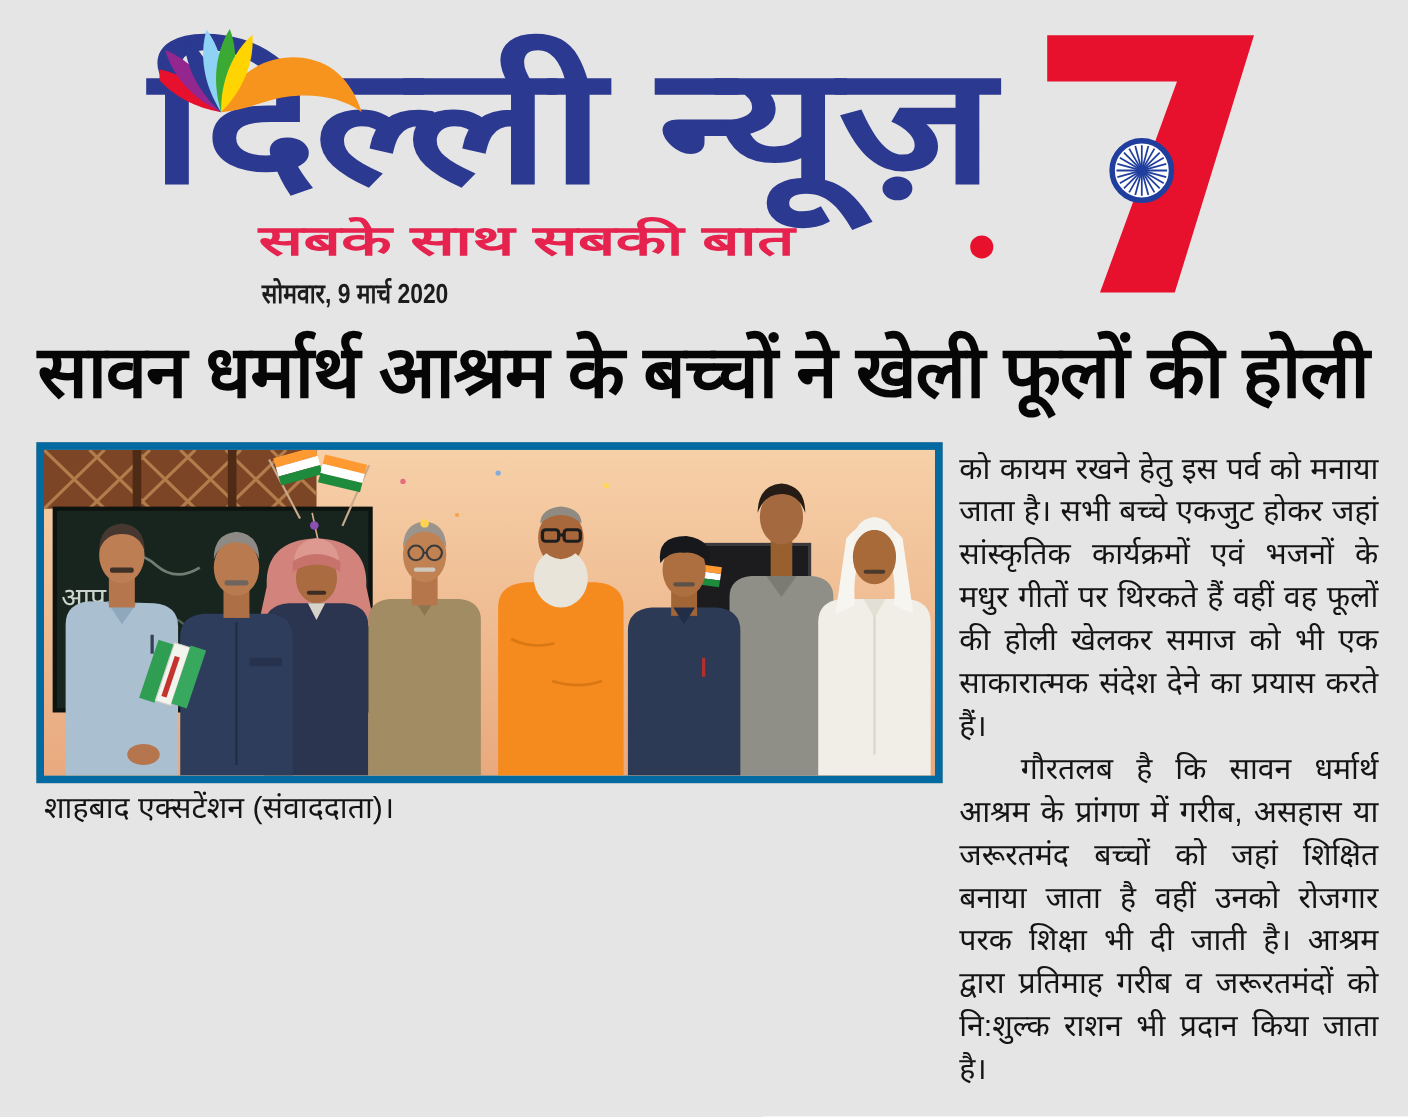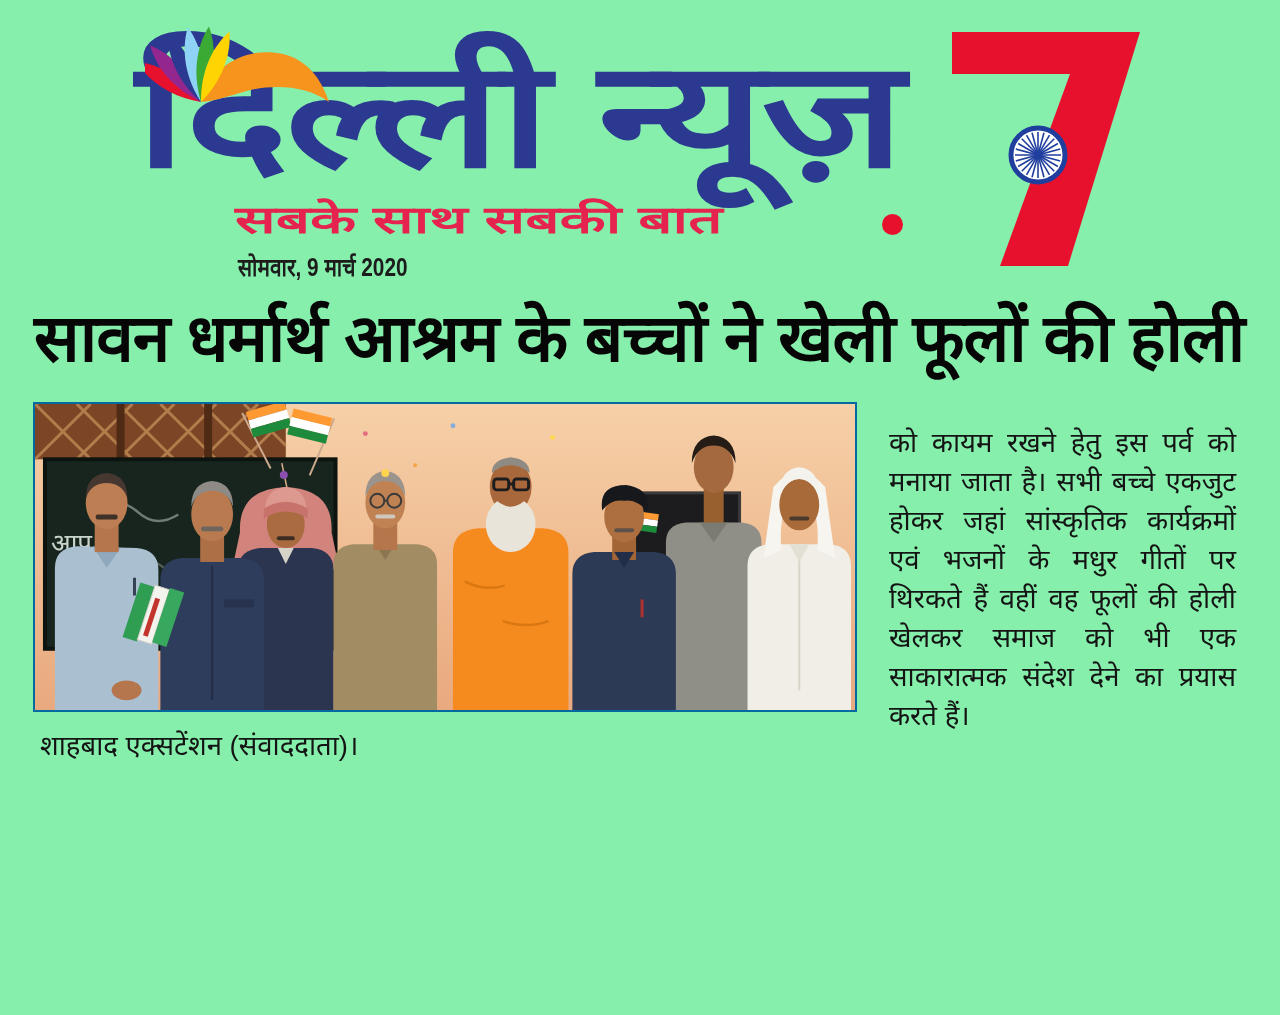--- a/index.html
+++ b/index.html
@@ -3,21 +3,21 @@
 <meta charset="utf-8">
 <style>
   :root{
     --blue:#2b3990;
     --red:#e8112d;
     --pink:#e5234e;
     --ink:#121212;
   }
   html,body{margin:0;padding:0;background:#ffffff;}
   .page{
-    position:relative;width:1280px;height:1015px;background:#86efac;
+    position:relative;width:1280px;height:1015px;background:#e5e5e5;
     overflow:hidden;font-family:"Liberation Sans",sans-serif;color:var(--ink);
   }
   .abs{position:absolute;}
   .masthead-title{
     left:136px;top:22px;font-size:148px;font-weight:800;color:var(--blue);
     white-space:nowrap;line-height:1.25;letter-spacing:-2px;transform-origin:left top;
   }
   .fan-logo{left:145px;top:4px;width:185px;height:100px;}
   .seven{left:948px;top:30px;width:198px;height:238px;}
   .red-dot{left:882px;top:214px;width:21px;height:21px;border-radius:50%;background:var(--red);}
@@ -28,26 +28,26 @@
   .date-line{
     left:238px;top:252px;font-size:25px;font-weight:600;color:#1c1c1c;
     white-space:nowrap;transform-origin:left top;line-height:1.2;
   }
   .headline{
     left:34px;top:292px;font-size:66px;font-weight:800;color:#060606;
     white-space:nowrap;transform-origin:left top;line-height:1.4;letter-spacing:-1px;
   }
   .photo{
     left:33px;top:402px;width:824px;height:310px;
-    border:2px solid #0369a1;box-sizing:border-box;background:#f2c096;
+    border:7px solid #0369a1;box-sizing:border-box;background:#f2c096;
   }
   .photo svg{display:block;width:100%;height:100%;}
   .col{font-size:27.5px;line-height:39px;color:#141414;text-align:justify;}
-  .col p{margin:17px;}
-  .col .dl{margin:12px 0 42px 0;text-align:left;}
+  .col p{margin:0;}
+  .col .dl{margin:1px 0 42px 0;text-align:left;}
   .col1{left:40px;top:714px;width:408px;}
   .col2{left:459px;top:714px;width:403px;}
   .col3{left:872px;top:406px;width:381px;}
   .col3 .p2{text-indent:56px;}
 </style>
 </head>
 <body>
 
 <div class="page">
 
@@ -268,15 +268,16 @@
     </svg>
   </div>
 
   <div class="abs col col1">
     <p class="dl">शाहबाद एक्सटेंशन (संवाददाता)।</p>
   </div>
 
 
   <div class="abs col col3">
     <p>को कायम रखने हेतु इस पर्व को मनाया जाता है। सभी बच्चे एकजुट होकर जहां सांस्कृतिक कार्यक्रमों एवं भजनों के मधुर गीतों पर थिरकते हैं वहीं वह फूलों की होली खेलकर समाज को भी एक साकारात्मक संदेश देने का प्रयास करते हैं।</p>
+    <p class="p2">गौरतलब है कि सावन धर्मार्थ आश्रम के प्रांगण में गरीब, असहास या जरूरतमंद बच्चों को जहां शिक्षित बनाया जाता है वहीं उनको रोजगार परक शिक्षा भी दी जाती है। आश्रम द्वारा प्रतिमाह गरीब व जरूरतमंदों को नि:शुल्क राशन भी प्रदान किया जाता है।</p>
   </div>
 
 </div>
 
 </body></html>

